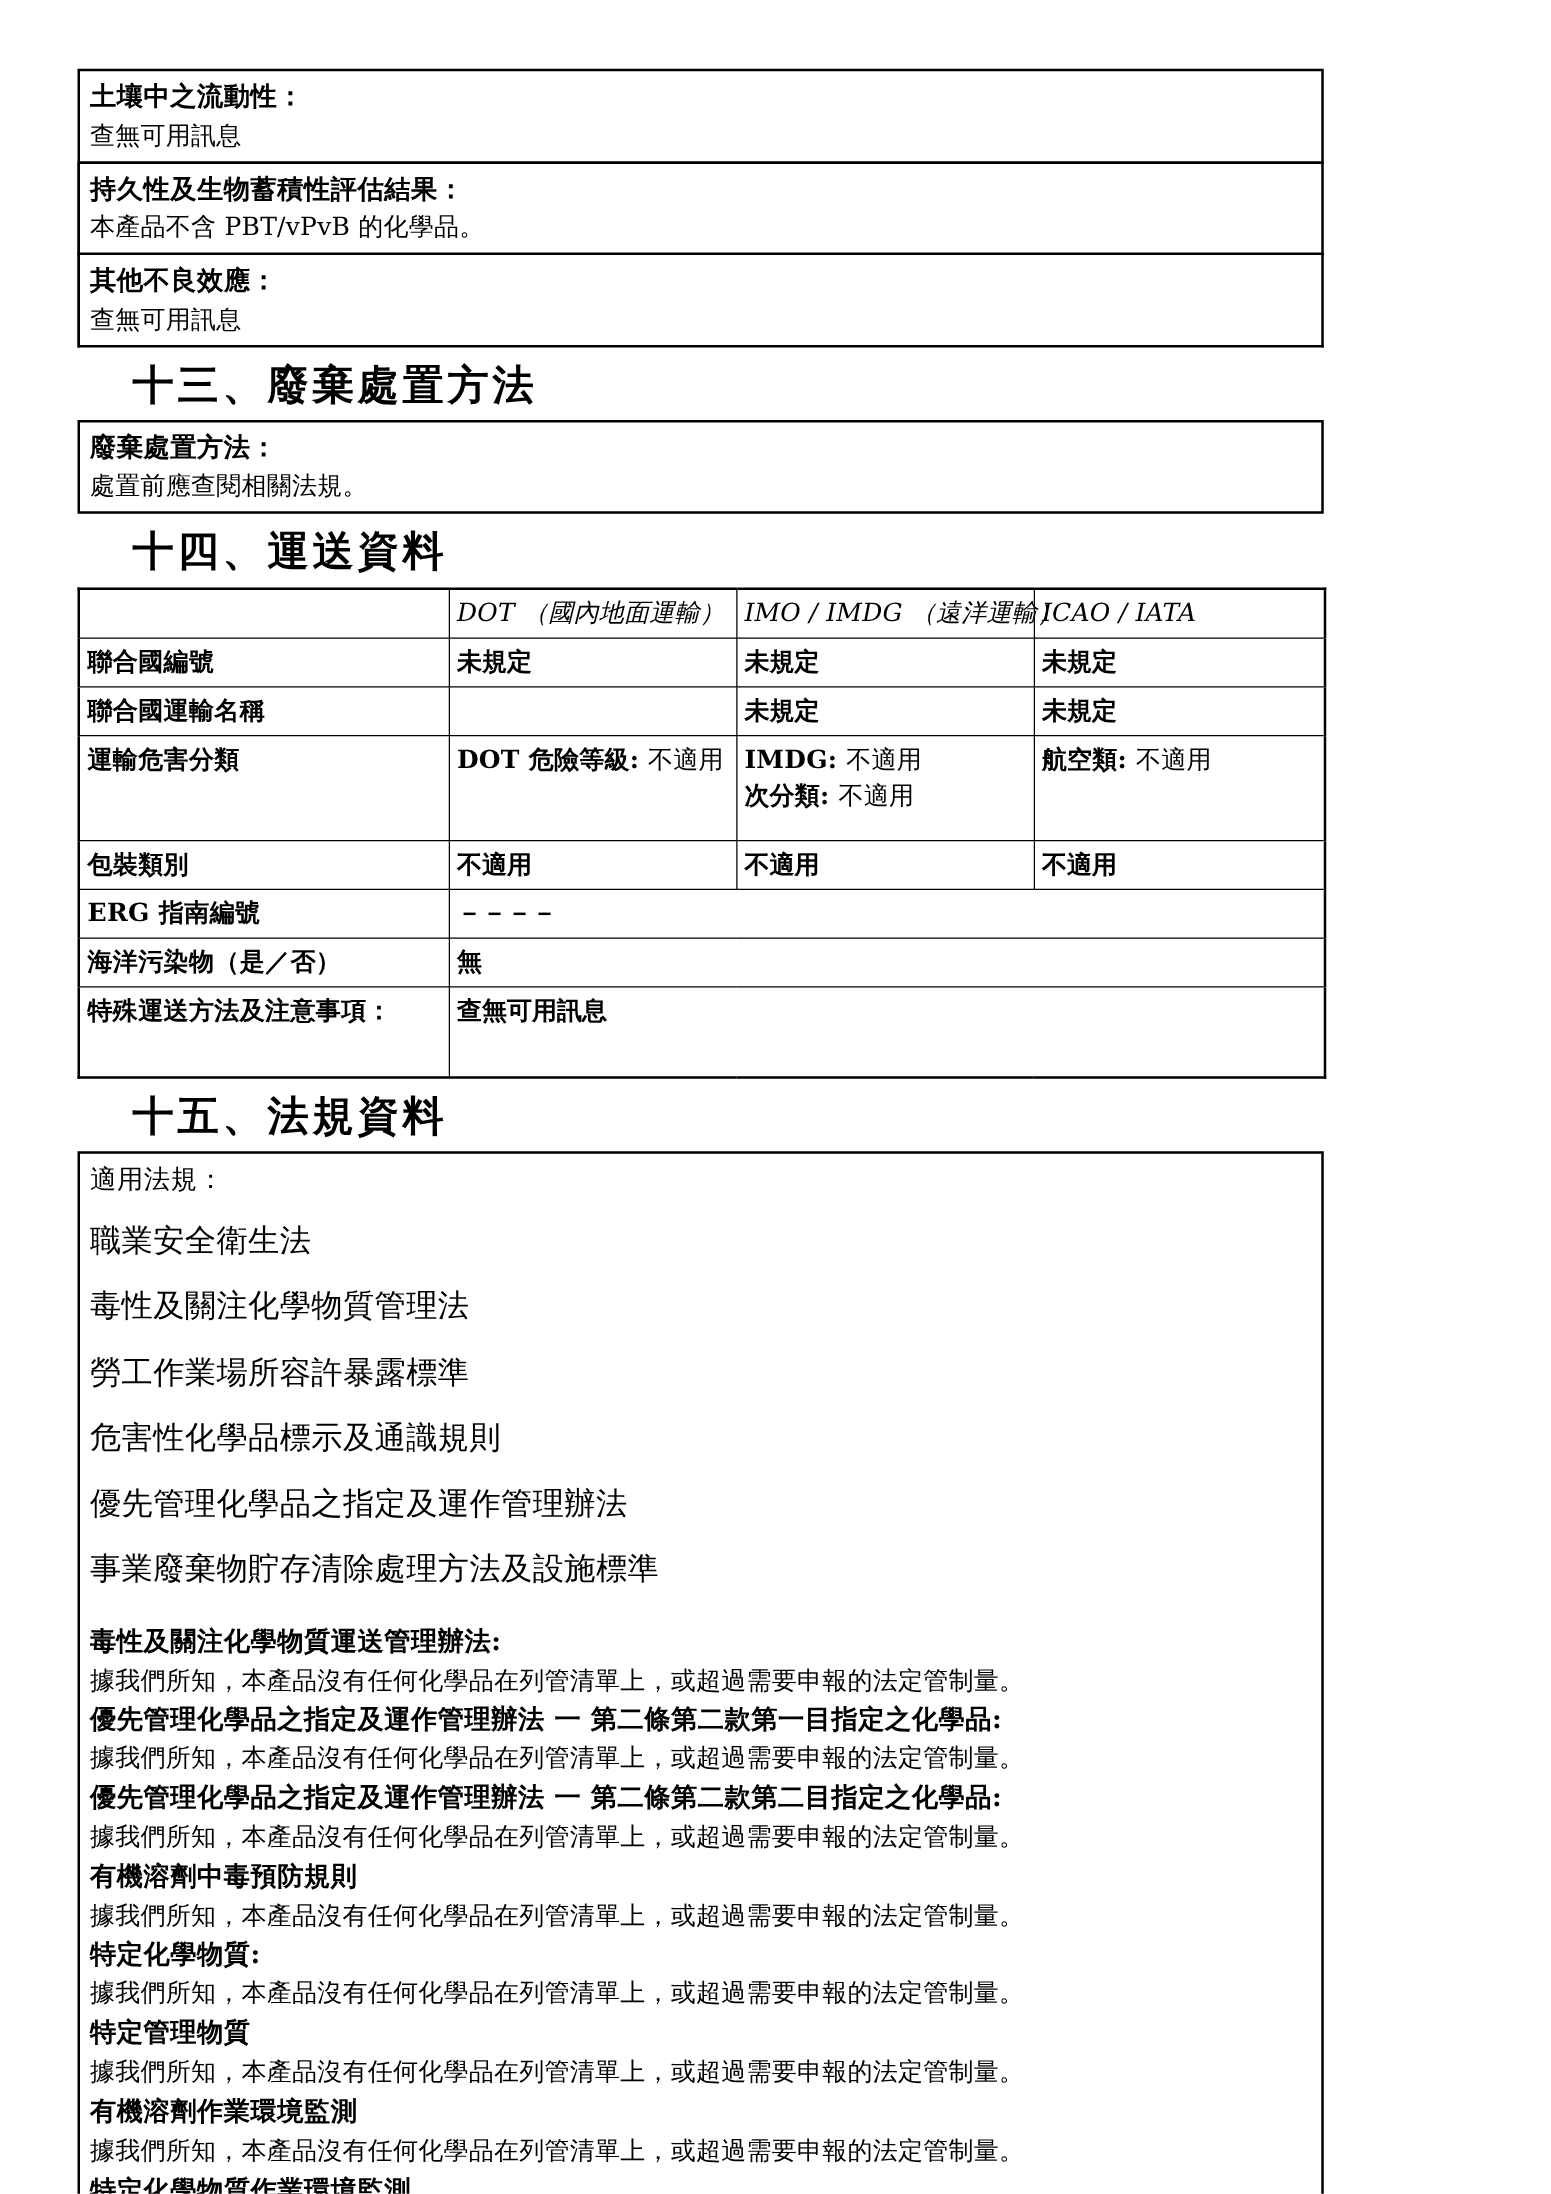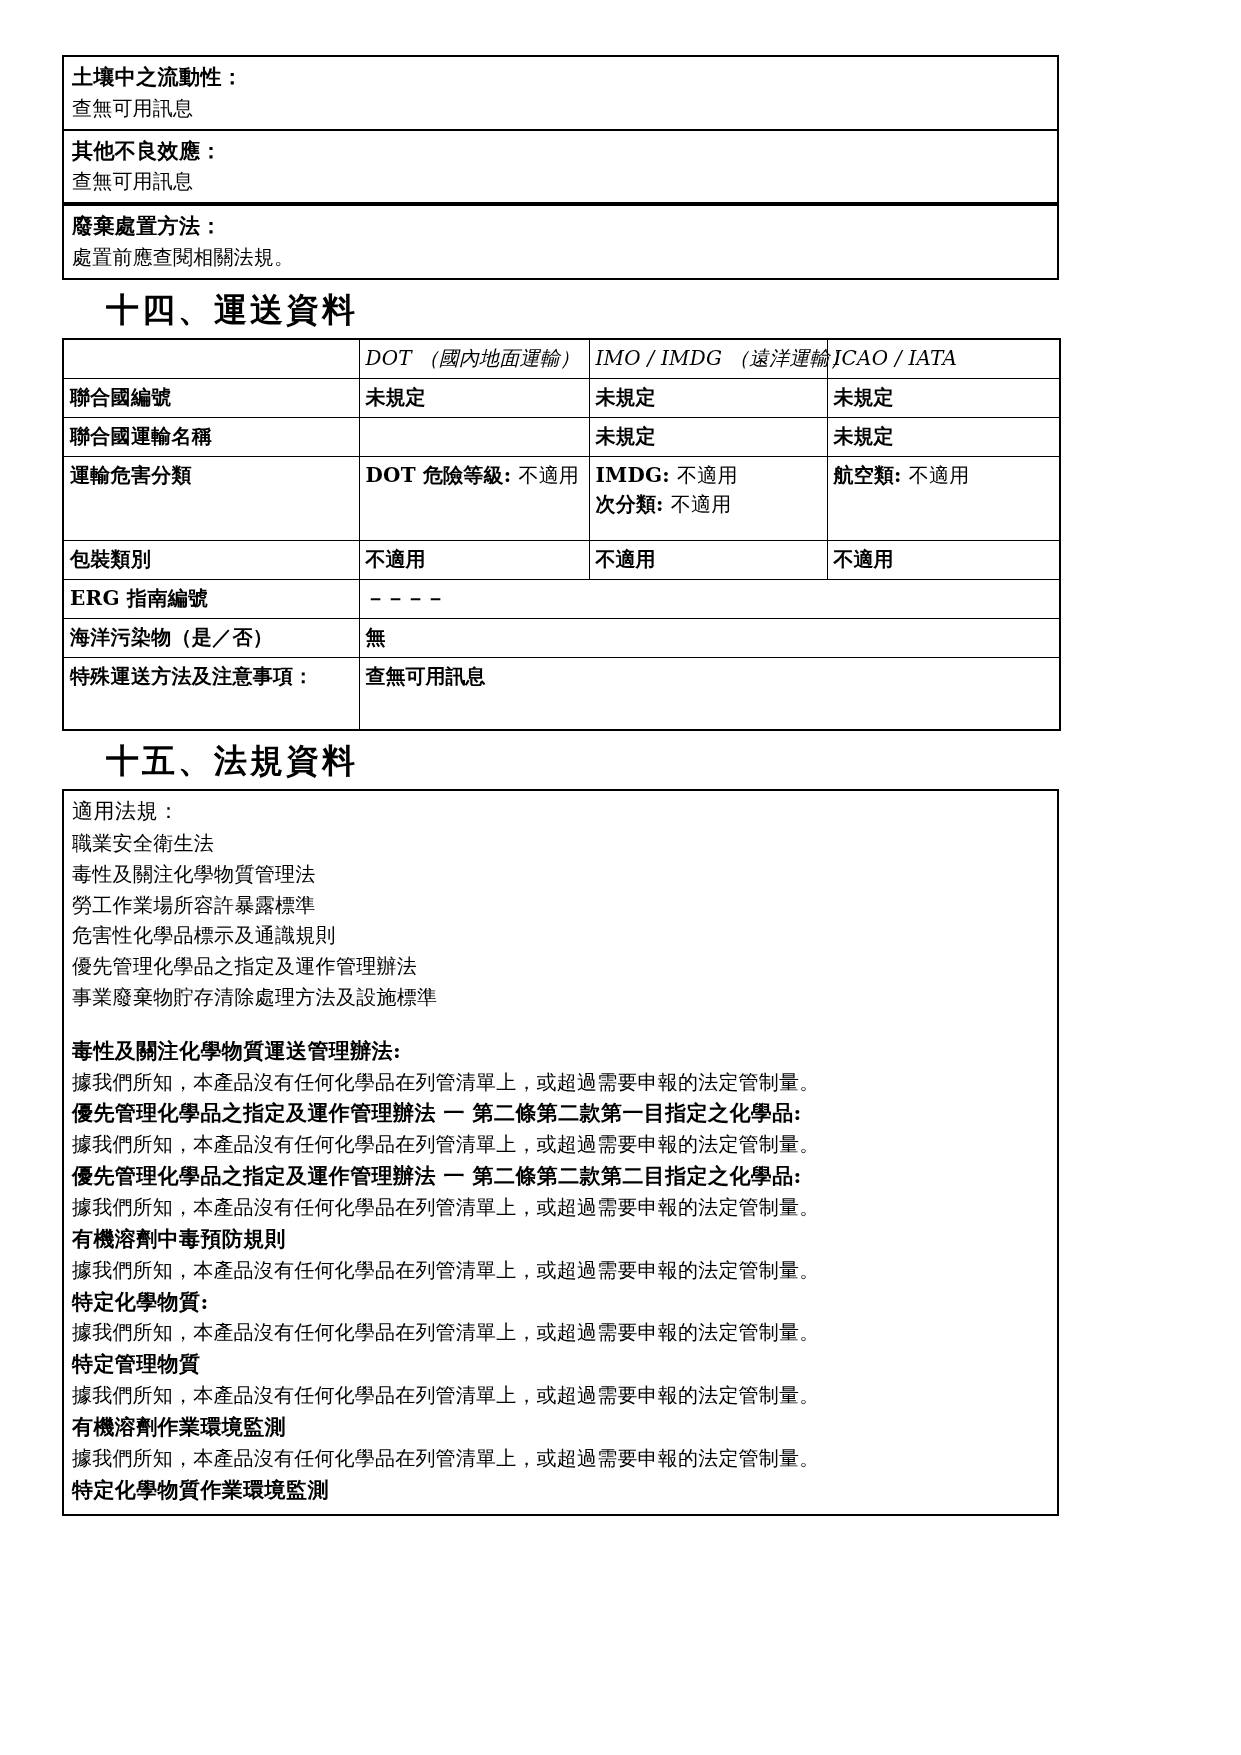--- a/index.html
+++ b/index.html
@@ -104,23 +104,24 @@
     box-sizing: border-box;
     padding: 5px 8px 8px 8px;
   }
   .reg-title {
     font-weight: normal;
     font-size: 21px;
     line-height: 1.52;
     letter-spacing: 0.5px;
   }
   .reg-item {
-    font-size: 20px;
+    font-size: 25px;
     line-height: 1.54;
     letter-spacing: 0.3px;
+    margin-top: 14px;
   }
   .reg-spacer { height: 22px; }
   .reg-head {
     font-weight: bold;
     font-size: 21px;
     line-height: 1.52;
     letter-spacing: 0.4px;
   }
   .reg-ans {
     font-size: 20px;
@@ -133,28 +134,33 @@
 
 <div class="page">
 
   <div>
 
     <div class="block">
       <div class="blk-title">土壤中之流動性：</div>
       <div class="blk-body">查無可用訊息</div>
     </div>
 
+    <div class="block">
+      <div class="blk-title">持久性及生物蓄積性評估結果：</div>
+      <div class="blk-body">本產品不含 PBT/vPvB 的化學品。</div>
+    </div>
 
     <div class="block">
       <div class="blk-title">其他不良效應：</div>
       <div class="blk-body">查無可用訊息</div>
     </div>
 
   </div>
 
+  <div class="section-heading">十三、廢棄處置方法</div>
 
   <div class="block">
     <div class="blk-title">廢棄處置方法：</div>
     <div class="blk-body">處置前應查閱相關法規。</div>
   </div>
 
   <div class="section-heading">十四、運送資料</div>
 
   <table class="transport">
     <colgroup>

